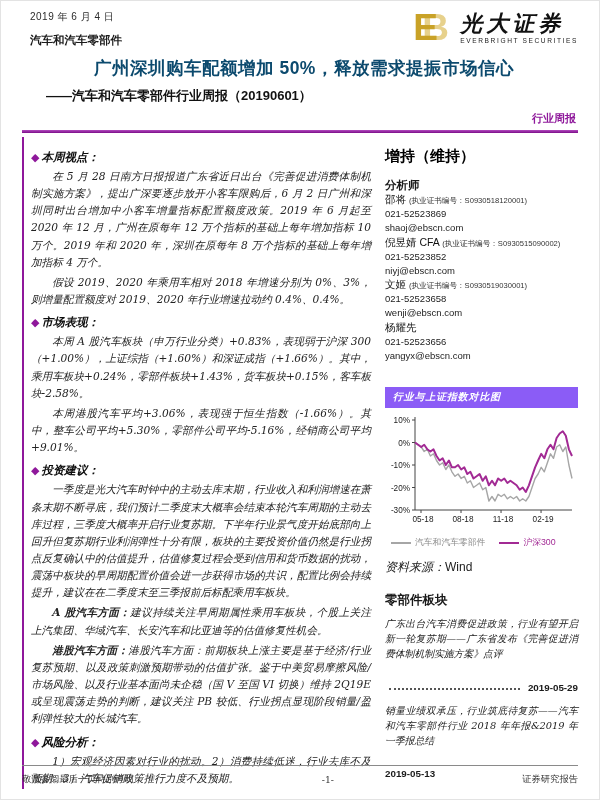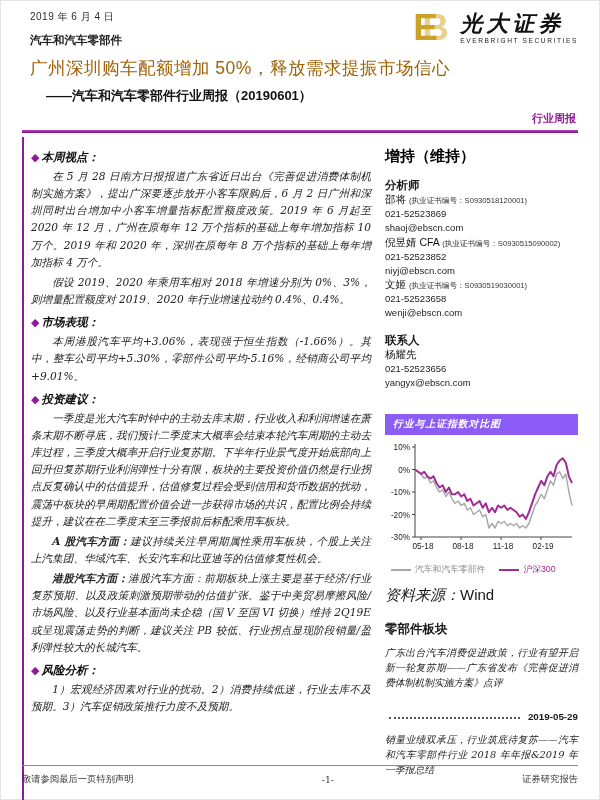--- a/index.html
+++ b/index.html
@@ -17,21 +17,21 @@
   .logo-mark { position:relative; width:40px; height:40px; }
   .logo-mark .b, .logo-mark .e {
     position:absolute; font-weight:bold; font-size:37px; line-height:40px;
     font-family:"Liberation Sans", sans-serif;
   }
   .logo-mark .b { left:9px; top:0; color:#e7d18c; }
   .logo-mark .e { left:0;  top:0; color:#c9a227; }
   .logo-text { padding-top:3px; }
   .logo-cn { font-family:"DejaVu Serif", serif; font-style:italic; font-weight:bold; font-size:22px; line-height:24px; letter-spacing:4px; color:#111; }
   .logo-en { font-size:6.6px; letter-spacing:1.6px; color:#222; margin-top:2px; }
-  .title { padding:8px 22px 0 30px; font-size:17.5px; font-weight:normal; color:#a16207; letter-spacing:.5px; }
+  .title { padding:8px 22px 0 30px; font-size:17.5px; font-weight:bold; color:#0c4a6e; letter-spacing:.5px;text-align:center; }
   .subtitle { padding:7px 22px 0 46px; font-size:13px; font-weight:bold; color:#111; }
   .report-type { padding:6px 24px 4px 30px; text-align:right; font-size:11px; font-weight:bold; color:#8f189b; }
   .rule { margin:0 22px; height:3px; background:linear-gradient(#b24cbf, #7c0d88); }
 
   
   .cols { display:flex; margin:4px 22px 0 22px; min-height:628px; gap:12px; }
   .colL { width:352px; border-left:2px solid #8f189b; padding:6px 2px 0 7px; }
   .colR { flex:1; padding-top:6px; }
 
   
@@ -48,21 +48,21 @@
   .person { }
   .p-name { font-size:10.5px; color:#111; }
   .p-cert { font-size:7.6px; color:#333; }
   .p-line { font-size:9.5px; color:#222; line-height:1.5; }
   .chart-banner { margin-top:24px; background:#8b5cf6; color:#fff; font-family:"DejaVu Serif", serif;
                   font-style:italic; font-weight:bold; font-size:9.8px; padding:4px 8px; letter-spacing:1px; }
   .chart-wrap { padding-top:4px; }
   .legend { display:flex; gap:14px; align-items:center; margin-top:1px; padding-left:6px; }
   .legend-item { display:flex; align-items:center; gap:4px; font-size:8.8px; }
   .legend-swatch { display:inline-block; width:20px; height:2px; }
-  .source { margin-top:10px; font-size:15px; }
+  .source { margin-top:10px; font-size:12px; }
   .source .lbl { font-family:"DejaVu Serif", serif; font-style:italic; }
   .rel-head { font-size:12.5px; font-weight:bold; margin-top:16px; }
   .rel-item { margin-top:7px; }
   .rel-title { font-family:"DejaVu Serif", serif; font-style:italic; font-size:9.8px; line-height:1.55; text-align:justify; color:#222; }
   .rel-dots { display:flex; align-items:flex-end; margin:20px 0 10px 0; }
   .rel-fill { flex:1; border-bottom:2px dotted #555; margin:0 8px 3px 4px; }
   .rel-date { font-size:9.8px; font-weight:bold; }
 
   
   .footer { position:absolute; left:22px; right:22px; bottom:14px;
@@ -101,20 +101,21 @@
       <span class="diamond">◆</span>
       <span class="sec-title">本周视点：</span>
     </div>
     <p class="para"><b></b><span>在 5 月 28 日南方日报报道广东省近日出台《完善促进消费体制机制实施方案》，提出广深要逐步放开小客车限购后，6 月 2 日广州和深圳同时出台增加中小客车增量指标配置额度政策。2019 年 6 月起至 2020 年 12 月，广州在原每年 12 万个指标的基础上每年增加指标 10 万个。2019 年和 2020 年，深圳在原每年 8 万个指标的基础上每年增加指标 4 万个。</span></p>
     <p class="para"><b></b><span>假设 2019、2020 年乘用车相对 2018 年增速分别为 0%、3%，则增量配置额度对 2019、2020 年行业增速拉动约 0.4%、0.4%。</span></p>
 
     <div class="sec-head">
       <span class="diamond">◆</span>
       <span class="sec-title">市场表现：</span>
     </div>
+    <p class="para"><b></b><span>本周 A 股汽车板块（申万行业分类）+0.83%，表现弱于沪深 300（+1.00%），上证综指（+1.60%）和深证成指（+1.66%）。其中，乘用车板块+0.24%，零部件板块+1.43%，货车板块+0.15%，客车板块-2.58%。</span></p>
     <p class="para"><b></b><span>本周港股汽车平均+3.06%，表现强于恒生指数（-1.66%）。其中，整车公司平均+5.30%，零部件公司平均-5.16%，经销商公司平均+9.01%。</span></p>
 
     <div class="sec-head">
       <span class="diamond">◆</span>
       <span class="sec-title">投资建议：</span>
     </div>
     <p class="para"><b></b><span>一季度是光大汽车时钟中的主动去库末期，行业收入和利润增速在萧条末期不断寻底，我们预计二季度末大概率会结束本轮汽车周期的主动去库过程，三季度大概率开启行业复苏期。下半年行业景气度开始底部向上回升但复苏期行业利润弹性十分有限，板块的主要投资价值仍然是行业拐点反复确认中的估值提升，估值修复过程会受到信用和货币数据的扰动，震荡中板块的早周期配置价值会进一步获得市场的共识，配置比例会持续提升，建议在在二季度末至三季报前后标配乘用车板块。</span></p>
     <p class="para"><b>A 股汽车方面：</b><span>建议持续关注早周期属性乘用车板块，个股上关注上汽集团、华域汽车、长安汽车和比亚迪等的估值修复性机会。</span></p>
     <p class="para"><b>港股汽车方面：</b><span>港股汽车方面：前期板块上涨主要是基于经济/行业复苏预期、以及政策刺激预期带动的估值扩张。鉴于中美贸易摩擦风险/市场风险、以及行业基本面尚未企稳（国 V 至国 VI 切换）维持 2Q19E 或呈现震荡走势的判断，建议关注 PB 较低、行业拐点显现阶段销量/盈利弹性较大的长城汽车。</span></p>
 
@@ -139,21 +140,20 @@
       <div class="p-name"><span>倪昱婧 CFA</span> <span class="p-cert">(执业证书编号：S0930515090002)</span></div>
       <div class="p-line">021-52523852</div>
       <div class="p-line">niyj@ebscn.com</div>
     </div>
     <div class="person">
       <div class="p-name"><span>文姬</span> <span class="p-cert">(执业证书编号：S0930519030001)</span></div>
       <div class="p-line">021-52523658</div>
       <div class="p-line">wenji@ebscn.com</div>
     </div>
 
-    <div class="r-head">联系人</div>
     <div class="person">
       <div class="p-name">杨耀先</div>
       <div class="p-line">021-52523656</div>
       <div class="p-line">yangyx@ebscn.com</div>
     </div>
 
     <div class="chart-banner">行业与上证指数对比图</div>
     <div class="chart-wrap">
       <svg id="cmp-chart-svg" width="193" height="120" viewBox="0 0 193 120">
           <line x1="30" y1="5" x2="30" y2="98" stroke="#444" stroke-width="1"></line>

